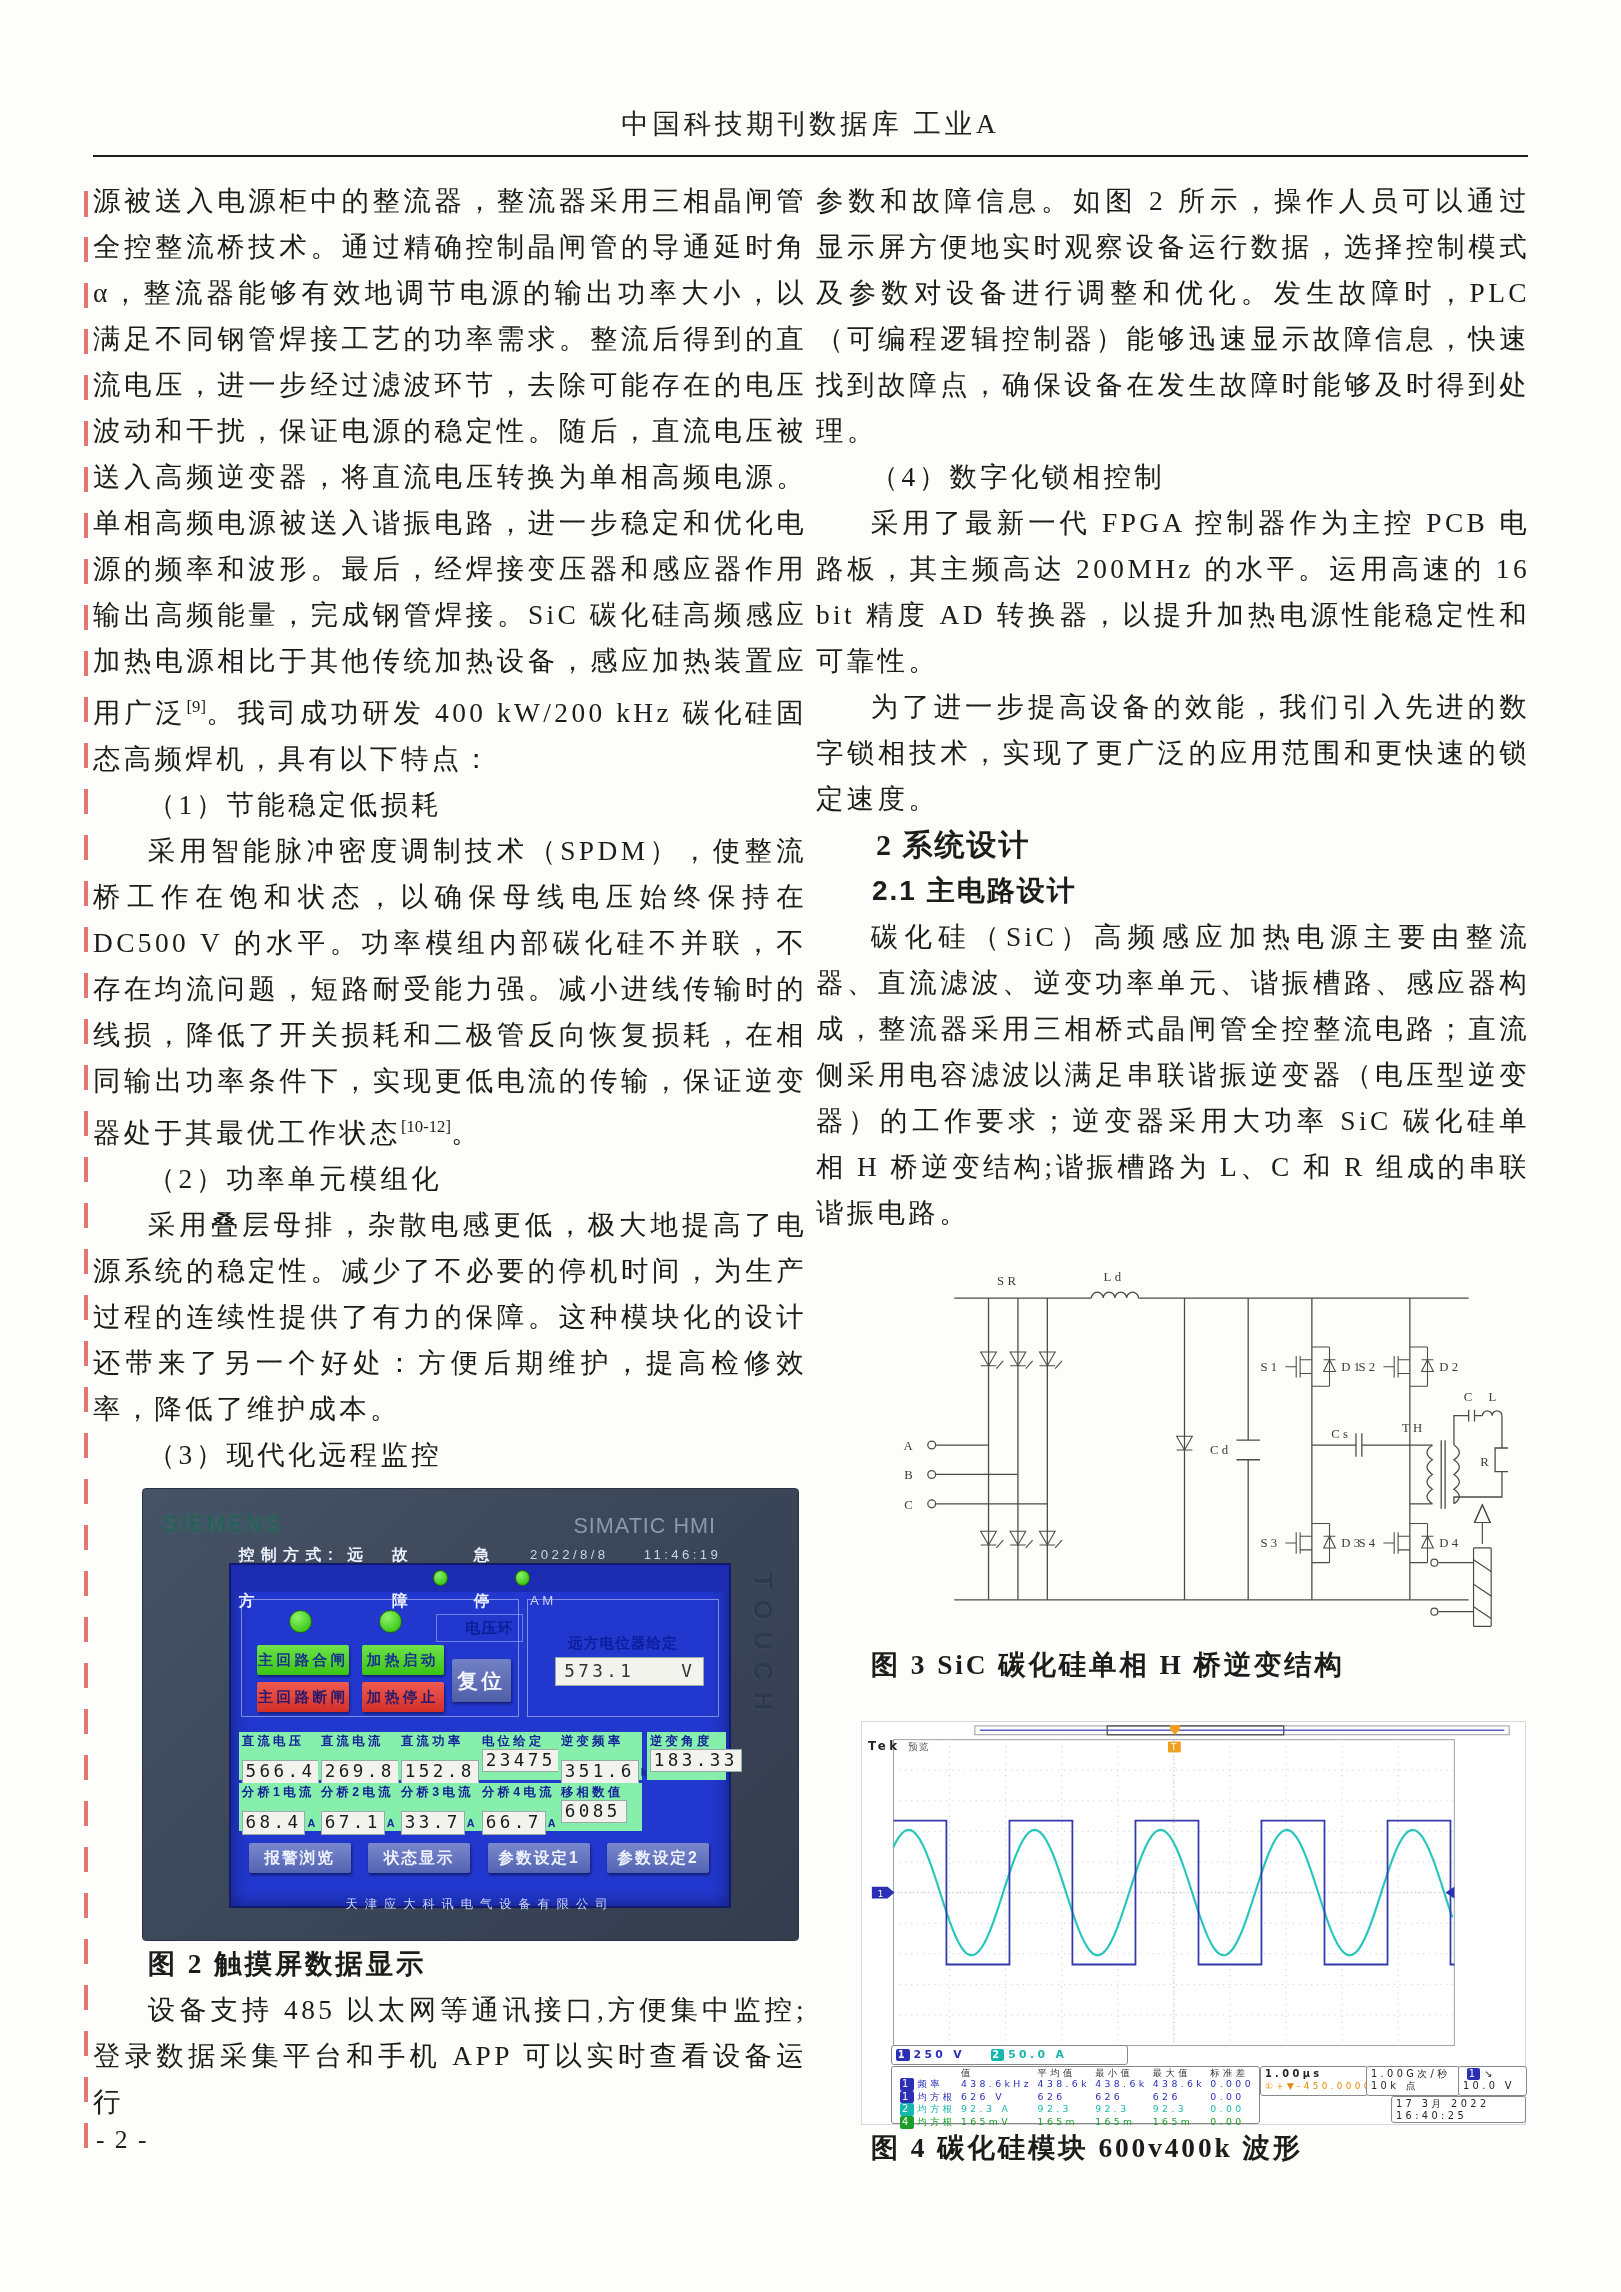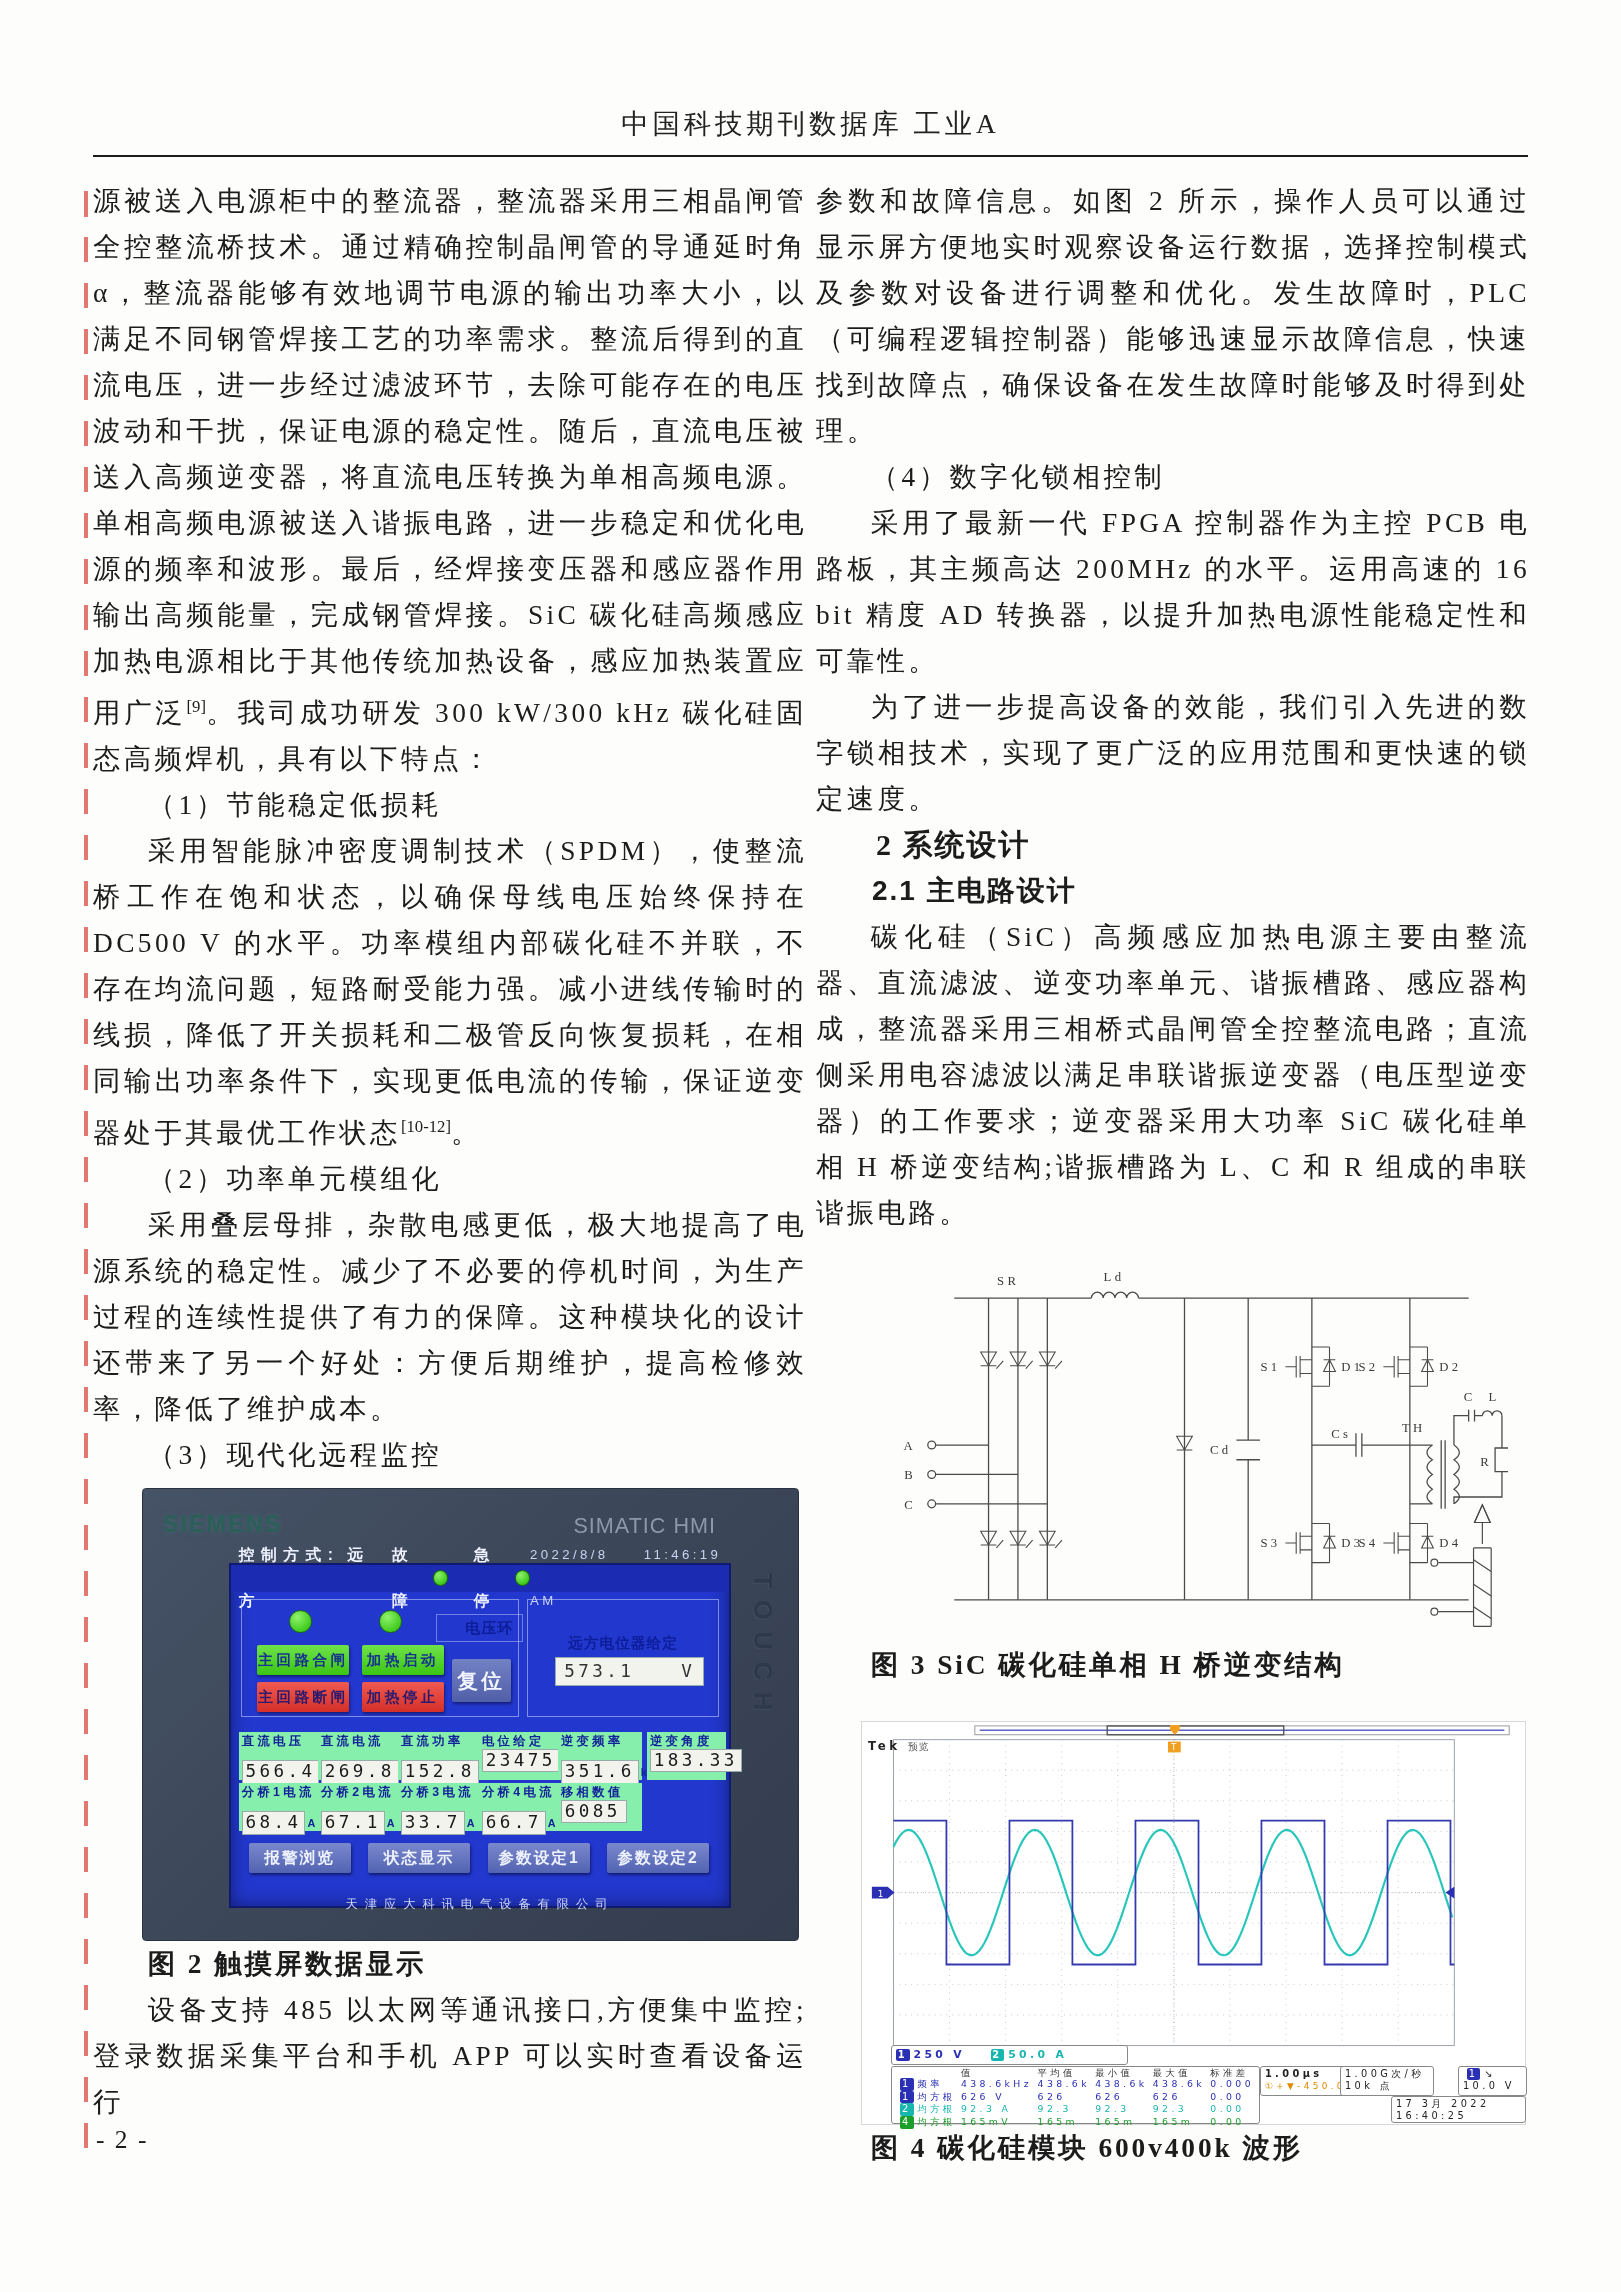--- a/index.html
+++ b/index.html
@@ -93,37 +93,37 @@
   .c-ch1{color:#2a2fb4;} .c-ch2{color:#17b6ae;} .c-ch4{color:#1b9e2a;}
   .meas{position:absolute;left:29px;top:344px;width:363px;height:54px;background:#fff;
       border:1px solid #888;border-radius:2.9px;font-size:9.3px;line-height:10.8px;padding:1px 2px;}
   .meas table{border-collapse:collapse;width:100%;font-size:9.3px;line-height:10.3px;}
   .meas td{padding:0 2px;white-space:nowrap;}
   .meas .hdr td{color:#333;}
   .sbox{position:absolute;background:#fff;border:1px solid #888;border-radius:2.9px;
       font-size:9.8px;line-height:12.7px;padding:1px 3.9px;color:#222;}
   .sbox .orange{color:#e08a00;font-size:8.8px;}
   .sbox.tb{left:398px;top:344px;width:98px;height:26.5px;}
-  .sbox.rate{left:478px;top:344px;width:84px;height:26.5px;}
+  .sbox.rate{left:504px;top:344px;width:84px;height:26.5px;}
   .sbox.trig{left:596px;top:344px;width:59px;height:26.5px;}
   .sbox.date{left:529px;top:374px;width:125px;height:23.5px;font-size:9.8px;}
   .tek{position:absolute;left:5.9px;top:1px;font-size:11.8px;color:#222;font-weight:bold;}
   .tek .st{font-weight:normal;color:#555;font-size:9.8px;letter-spacing:1px;}
 </style>
 </head>
 <body>
 
 <div id="page">
 
   <div class="pg-header">中国科技期刊数据库 工业A</div>
   <div class="pg-rule"></div>
   <div class="scan-artifact"></div>
 
   <div class="col" id="col-left">
-    <p class="noindent"><span>源被送入电源柜中的整流器，整流器采用三相晶闸管全控整流桥技术。通过精确控制晶闸管的导通延时角α，整流器能够有效地调节电源的输出功率大小，以满足不同钢管焊接工艺的功率需求。整流后得到的直流电压，进一步经过滤波环节，去除可能存在的电压波动和干扰，保证电源的稳定性。随后，直流电压被送入高频逆变器，将直流电压转换为单相高频电源。单相高频电源被送入谐振电路，进一步稳定和优化电源的频率和波形。最后，经焊接变压器和感应器作用输出高频能量，完成钢管焊接。SiC 碳化硅高频感应加热电源相比于其他传统加热设备，感应加热装置应用广泛</span><sup>[9]</sup><span>。我司成功研发 300 kW/300 kHz 碳化硅固态高频焊机，具有以下特点：</span></p>
+    <p class="noindent"><span>源被送入电源柜中的整流器，整流器采用三相晶闸管全控整流桥技术。通过精确控制晶闸管的导通延时角α，整流器能够有效地调节电源的输出功率大小，以满足不同钢管焊接工艺的功率需求。整流后得到的直流电压，进一步经过滤波环节，去除可能存在的电压波动和干扰，保证电源的稳定性。随后，直流电压被送入高频逆变器，将直流电压转换为单相高频电源。单相高频电源被送入谐振电路，进一步稳定和优化电源的频率和波形。最后，经焊接变压器和感应器作用输出高频能量，完成钢管焊接。SiC 碳化硅高频感应加热电源相比于其他传统加热设备，感应加热装置应用广泛</span><sup>[9]</sup><span>。我司成功研发 400 kW/200 kHz 碳化硅固态高频焊机，具有以下特点：</span></p>
     <p class="item">（1）节能稳定低损耗</p>
     <p><span>采用智能脉冲密度调制技术（SPDM），使整流桥工作在饱和状态，以确保母线电压始终保持在 DC500 V 的水平。功率模组内部碳化硅不并联，不存在均流问题，短路耐受能力强。减小进线传输时的线损，降低了开关损耗和二极管反向恢复损耗，在相同输出功率条件下，实现更低电流的传输，保证逆变器处于其最优工作状态</span><sup>[10-12]</sup><span>。</span></p>
     <p class="item">（2）功率单元模组化</p>
     <p>采用叠层母排，杂散电感更低，极大地提高了电源系统的稳定性。减少了不必要的停机时间，为生产过程的连续性提供了有力的保障。这种模块化的设计还带来了另一个好处：方便后期维护，提高检修效率，降低了维护成本。</p>
     <p class="item">（3）现代化远程监控</p>
 
     <div class="hmi-photo">
       <div class="hmi-brand">SIEMENS</div>
       <div class="hmi-product">SIMATIC HMI</div>
       <div class="hmi-touch">TOUCH</div>

